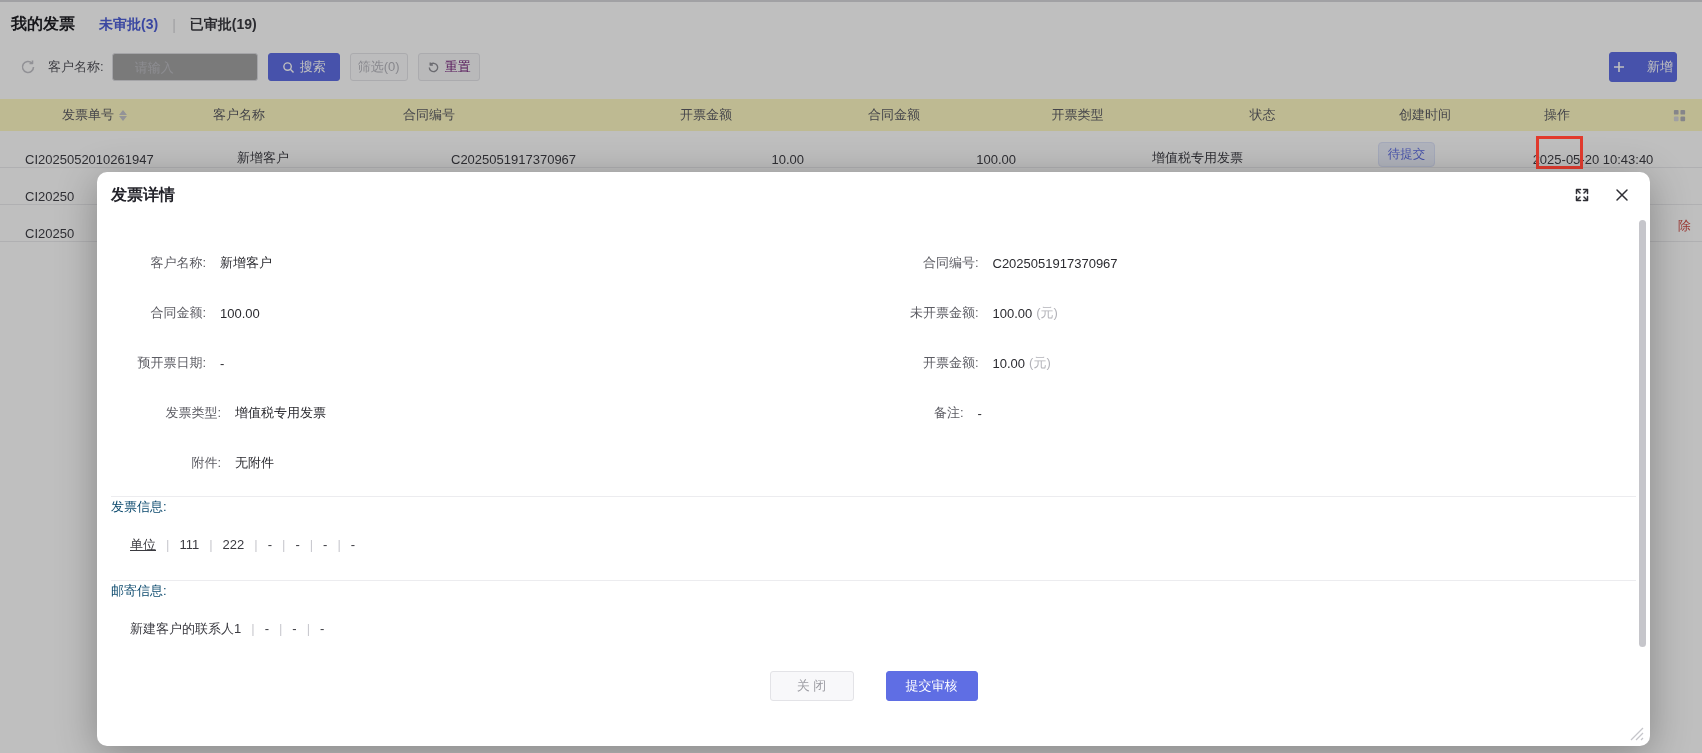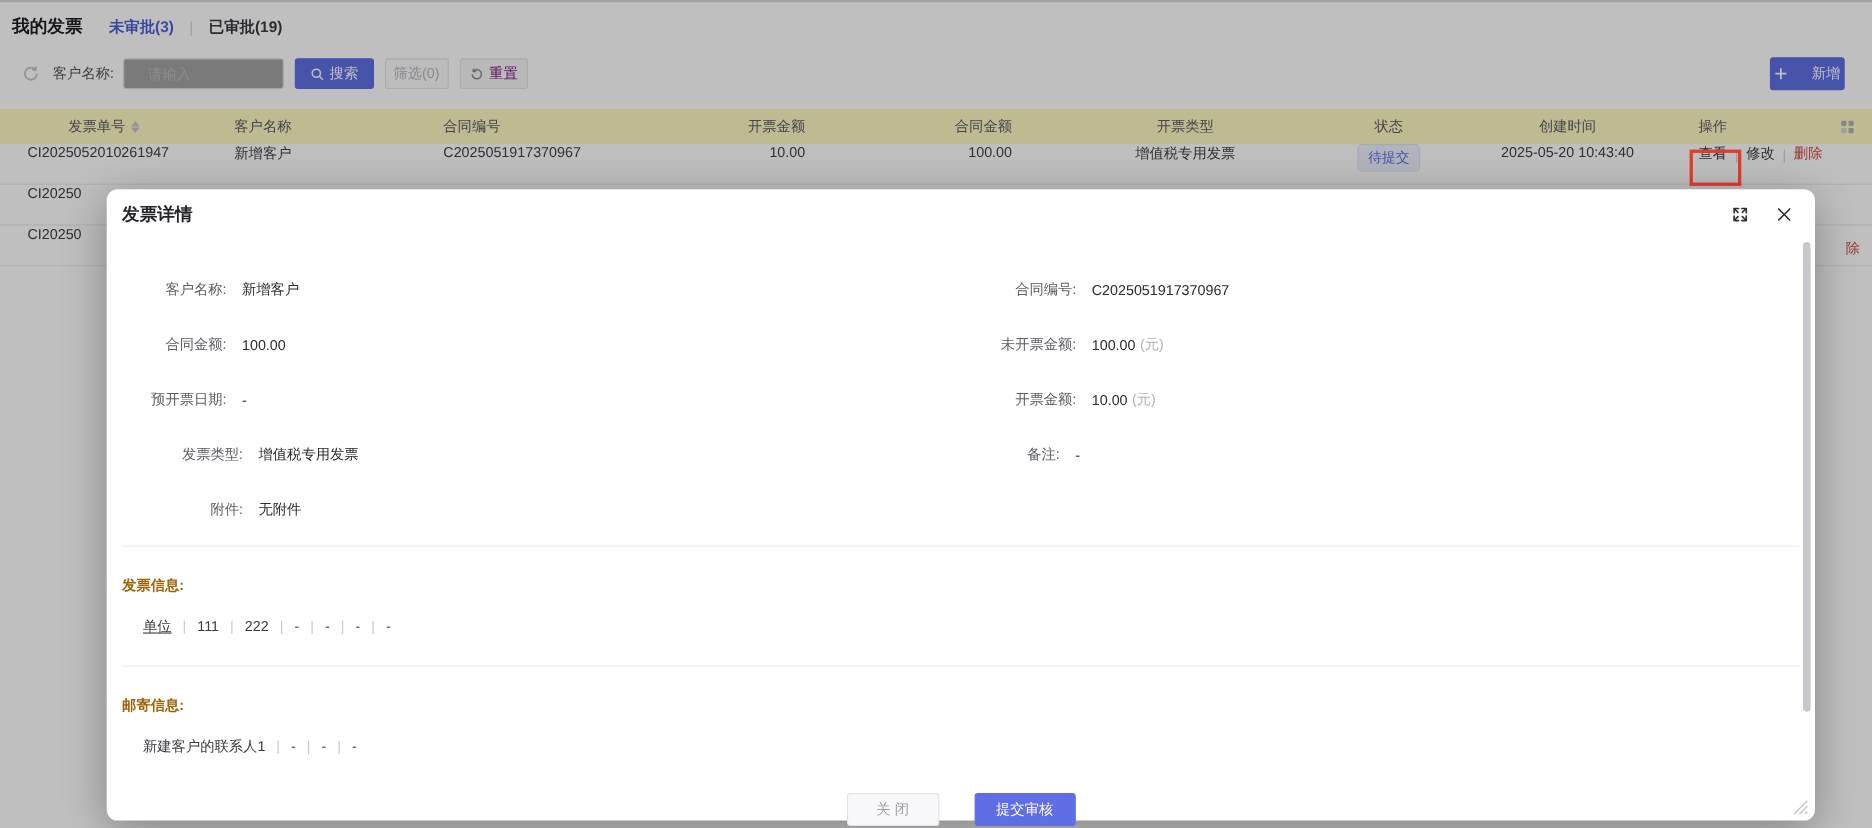--- a/index.html
+++ b/index.html
@@ -30,21 +30,21 @@
          font-family:"Liberation Sans", sans-serif; }
   .btn-primary { background:#5f6ee4; color:#fff; border-color:#5f6ee4; }
   .btn-search { margin-left:10px; width:72px; gap:5px; }
   .btn-plain  { background:#fbfbfc; color:#b6b6bd; border-color:#e4e4e8; }
   .btn-filter { margin-left:10px; width:58px; }
   .btn-reset  { margin-left:10px; width:62px; gap:5px; color:#701a75; background:#f7f7f9; border-color:#e4e4e8; }
   .btn-add { position:absolute; right:25px; top:5px; width:68px; height:30px; gap:22px; }
   
   .table { margin-top:12px; }
   .thead { height:32px; background:#fef9c3; display:flex; align-items:center; color:#5c5c63; }
-  .trow  { height:37px; display:flex; align-items:flex-start; border-bottom:1px solid #ebebee; color:#3f3f46; }
+  .trow  { height:37px; display:flex; align-items:flex-end; border-bottom:1px solid #ebebee; color:#3f3f46;gap:24px; }
   .c { flex:none; display:flex; align-items:center; }
   .c1 { width:195px; padding-left:25px; }   .thead .c1 { padding-left:62px; }
   .c2 { width:190px; padding-left:18px; }
   .c3 { width:275px; padding-left:18px; }
   .c4 { width:90px;  justify-content:flex-end; padding-right:18px; }
   .c5 { width:190px; justify-content:flex-end; padding-right:20px; }
   .c6 { width:275px; justify-content:center; }
   .c7 { width:95px;  justify-content:center; }
   .c8 { width:230px; justify-content:center; }
   .c9 { width:132px; padding-left:4px; }
@@ -71,21 +71,21 @@
   .modal-header-icons { margin-left:auto; display:flex; align-items:center; gap:24px; }
   .icon-btn { width:16px; height:16px; color:#2f2f35; cursor:pointer; }
   .modal-body { padding:0 14px; }
   .field-grid { display:grid; grid-template-columns:1fr 1fr; padding:20px 0 0 10px; }
   .pair { height:50px; display:flex; align-items:center; }
   .pair .flabel { flex:none; width:85px; text-align:right; color:#5c5c63; }
   .pair.pright .flabel { width:100px; }
   .pair .fvalue { margin-left:14px; color:#2b2b30; }
   .pair .fsuffix { margin-left:4px; color:#b2b2b8; }
   .hdivider { border-top:1px solid #ececef; margin-top:8px; }
-  .section-title { margin-top:26px; font-weight:bold; color:#a16207; }
+  .section-title { margin-top:1px; font-weight:normal; color:#0c4a6e; }
   .pipe-line { margin-top:20px; padding-left:19px; color:#3a3a40; }
   .pipe-line .pipe { color:#c9c9cf; margin:0 10px; }
   .pipe-line.u-first > span.item:first-of-type { text-decoration:underline; }
   .modal-footer { margin-top:33px; display:flex; justify-content:center; gap:32px; }
   .btn-close { width:84px; height:30px; background:#f8f8fa; border:1px solid #e3e3e7; color:#9c9ca3; }
   .btn-submit { width:92px; height:30px; }
   .modal-scrollbar { position:absolute; right:4px; top:48px; width:7px; height:427px;
     background:#c6c6cb; border-radius:4px; cursor:pointer; }
   .resize-handle { position:absolute; right:5px; bottom:4px; width:22px; height:22px; cursor:nwse-resize; color:#c6c6cb; }
   svg { display:block; }

